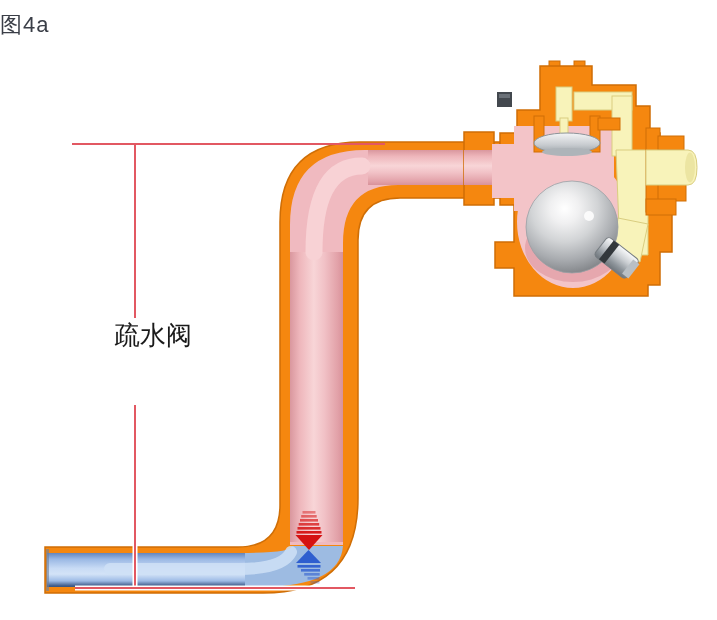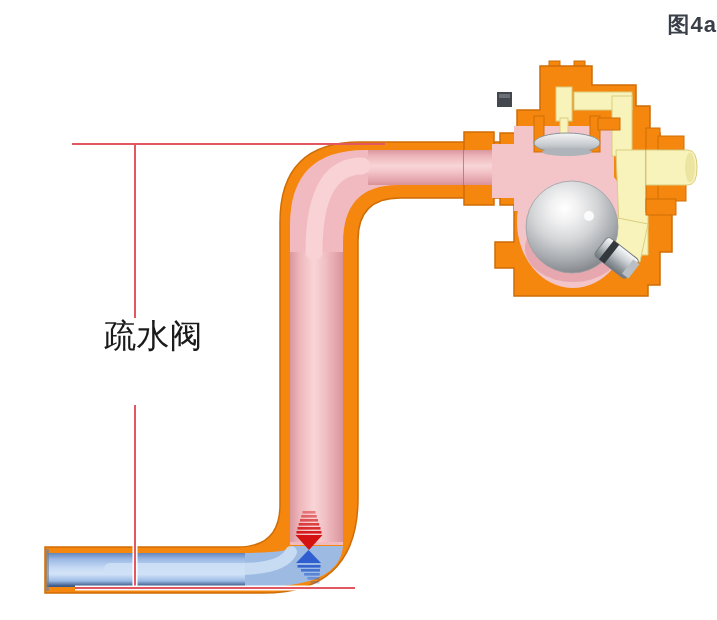--- a/index.html
+++ b/index.html
@@ -6,26 +6,26 @@
     --pipe-orange:#f5870f; --pipe-orange-dark:#cf6e06;
     --riser-pink:#f0bac0; --condensate-blue:#9dbbe2;
     --steam-yellow:#f8f3ba; --steam-yellow-dark:#d9cd80;
     --trap-pink:#f3c4c8; --dimension-red:#e25862;
     --arrow-red:#d51212; --arrow-blue:#2e5ecf;
     --metal-gray:#c9cdd1; --title-color:#3a3e47; --label-color:#1a1a1a;
   }
   html,body{margin:0;padding:0;background:#ffffff;}
   .canvas{position:relative;width:717px;height:620px;background:#fff;overflow:hidden;
           font-family:"Liberation Sans", sans-serif;}
-  .fig-title{position:absolute;left:0;top:10px;width:100%;text-align:right;
-             font-size:22px;font-weight:bold;color:var(--title-color);
+  .fig-title{position:absolute;left:0;top:10px;width:100%;text-align:left;
+             font-size:22px;font-weight:normal;color:var(--title-color);
              letter-spacing:1px;}
   .riser-label{position:absolute;left:63px;top:316px;width:180px;text-align:center;
                font-family:"Liberation Serif","DejaVu Serif",serif;
-               font-size:33px;line-height:40px;color:var(--label-color);}
+               font-size:26px;line-height:40px;color:var(--label-color);}
   .riser-label span{display:block;white-space:nowrap;}
   svg{position:absolute;left:0;top:0;}
 </style>
 </head>
 <body>
 
 <div class="canvas">
 
   <svg width="717" height="620" viewBox="0 0 717 620">
     <defs>

